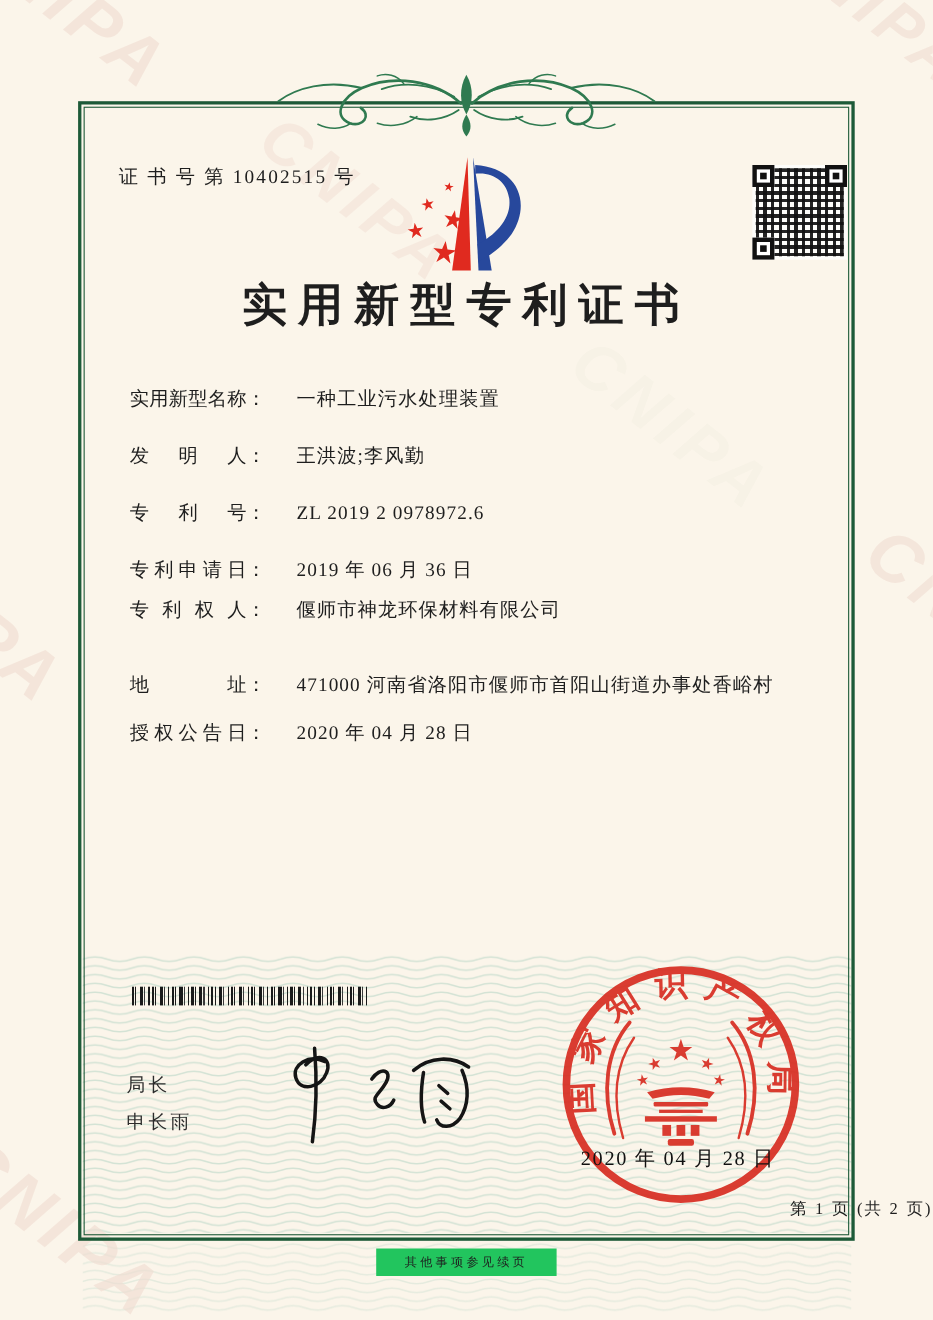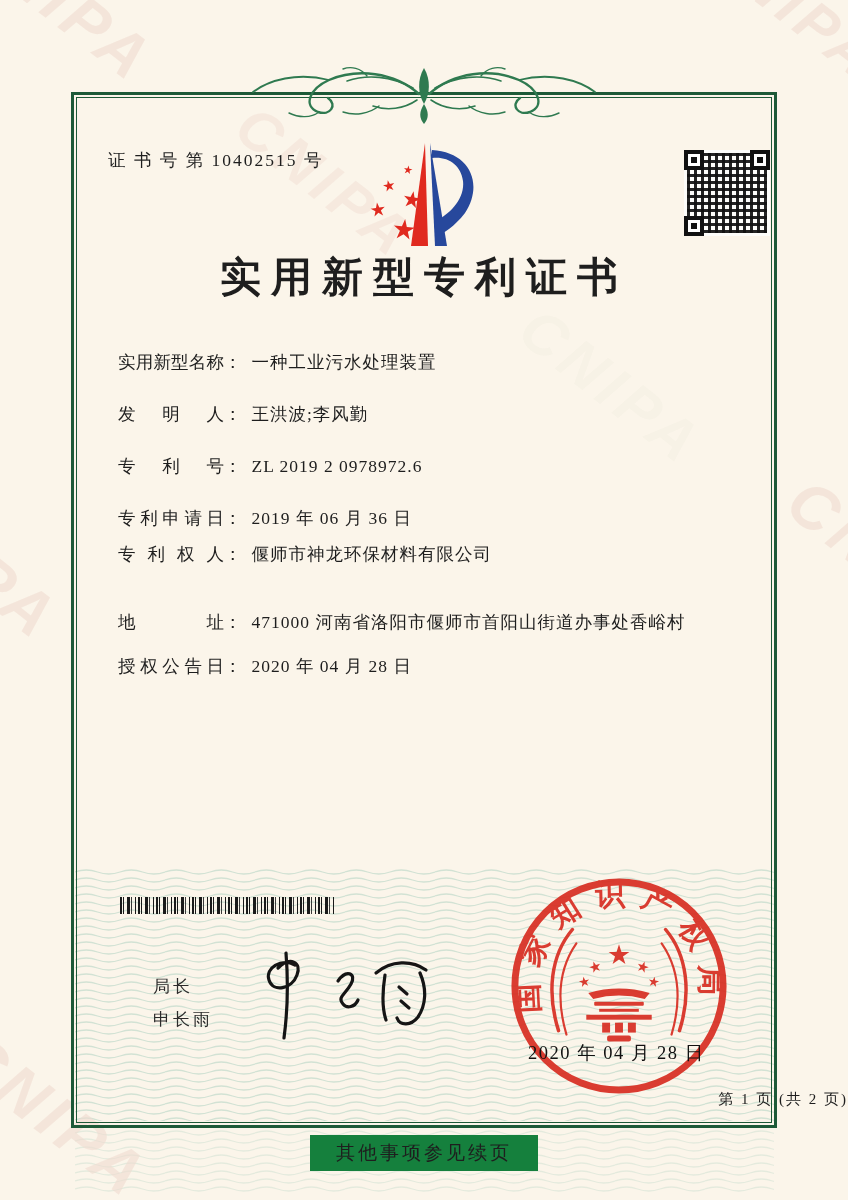--- a/index.html
+++ b/index.html
@@ -49,55 +49,55 @@
   .finder::after{content:"";position:absolute;left:3px;top:3px;width:6px;height:6px;background:#111;}
   .f-tl{left:0;top:0;} .f-tr{right:0;top:0;} .f-bl{left:0;bottom:0;}
   .title{
     position:absolute;left:0;right:0;top:250px;z-index:3;
     text-align:center;font-size:41px;font-weight:700;letter-spacing:10px;
   }
   
   .fields{position:absolute;left:118px;top:350px;right:78px;z-index:3;font-size:17.5px;}
   .frow{position:absolute;left:0;white-space:nowrap;}
   .flabel{display:inline-block;width:106px;text-align:justify;text-align-last:justify;letter-spacing:0;vertical-align:bottom;}
-  .fvalue{margin-left:10px;letter-spacing:1px;font-family:Liberation Serif, serif;}
+  .fvalue{margin-left:28px;letter-spacing:1px;font-family:Liberation Serif, serif;}
   .grant2{position:absolute;left:250px;top:0;white-space:nowrap;}
   .glabel{letter-spacing:2px;}
   
   .paras{position:absolute;left:100px;right:86px;top:700px;z-index:3;}
   .paras p{margin:0;text-indent:2em;font-size:16.5px;line-height:26.5px;letter-spacing:.6px;text-align:justify;}
   
   .barcode{
     position:absolute;left:120px;top:897px;width:216px;height:17px;z-index:3;
     background:repeating-linear-gradient(90deg,
       #1a1a1a 0 2px,transparent 2px 3px,
       #1a1a1a 3px 4px,transparent 4px 7px,
       #1a1a1a 7px 10px,transparent 10px 11px,
       #3a3a3a 11px 12px,transparent 12px 15px,
       #1a1a1a 15px 16px,transparent 16px 18px);
   }
   .signer{
     position:absolute;left:115px;top:970px;z-index:3;
     font-family:"Liberation Sans","DejaVu Sans",sans-serif;
-    font-size:17px;line-height:33px;letter-spacing:3px;color:#2b2b2b;margin-left:38px;
+    font-size:17px;line-height:33px;letter-spacing:3px;color:#2b2b2b;
   }
   .signature{position:absolute;left:250px;top:948px;z-index:4;}
   .seal{position:absolute;left:505px;top:872px;z-index:4;opacity:.9;}
   .seal-date{
     position:absolute;left:528px;top:1040px;z-index:5;
     font-size:18.5px;letter-spacing:1.5px;color:#111;white-space:nowrap;
   }
   .page-info{
     position:absolute;left:0;right:0;top:1090px;z-index:3;
     text-align:right;font-size:15px;letter-spacing:2px;
   }
   .cont-note-wrap{position:absolute;left:0;right:0;top:1135px;z-index:6;text-align:center;}
   .cont-note{
-    display:inline-block;background:#15803d;padding:5px 26px;
-    font-size:19px;letter-spacing:3px;
+    display:inline-block;background:#22c55e;padding:5px 26px;
+    font-size:11px;letter-spacing:3px;
   }
 </style>
 </head>
 <body>
 
 <div class="wm" style="left:-55px;top:-38px;">CNIPA</div>
 <div class="wm" style="left:688px;top:-30px;font-size:58px;">CNIPA</div>
 <div class="wm" style="left:222px;top:148px;font-size:58px;opacity:.45;">CNIPA</div>
 <div class="wm light" style="left:505px;top:352px;font-size:60px;">CNIPA</div>
 <div class="wm" style="left:-150px;top:520px;">CNIPA</div>

